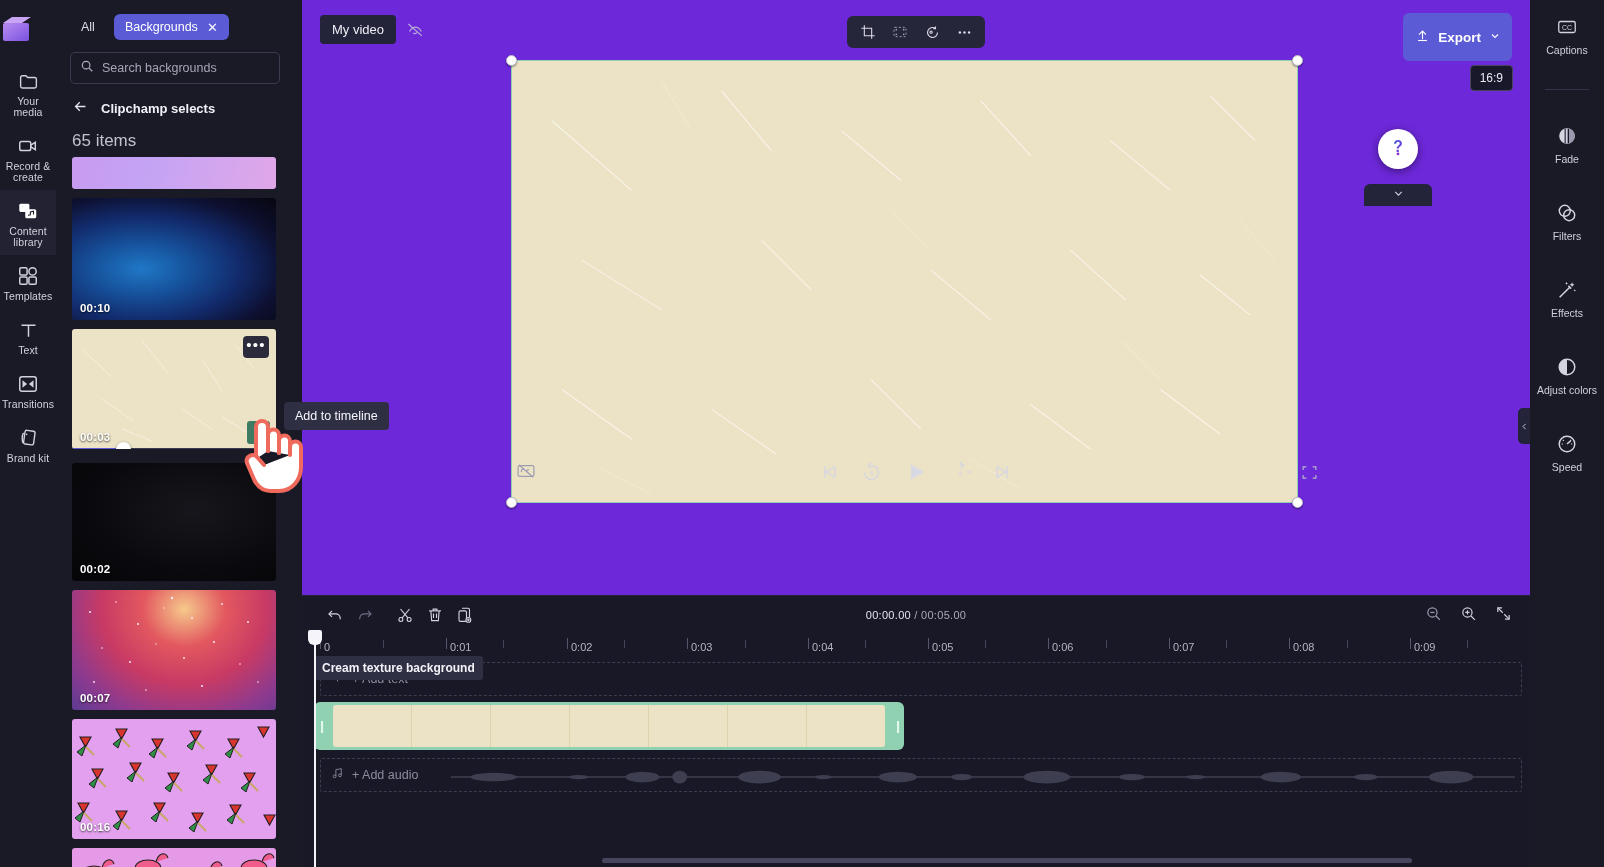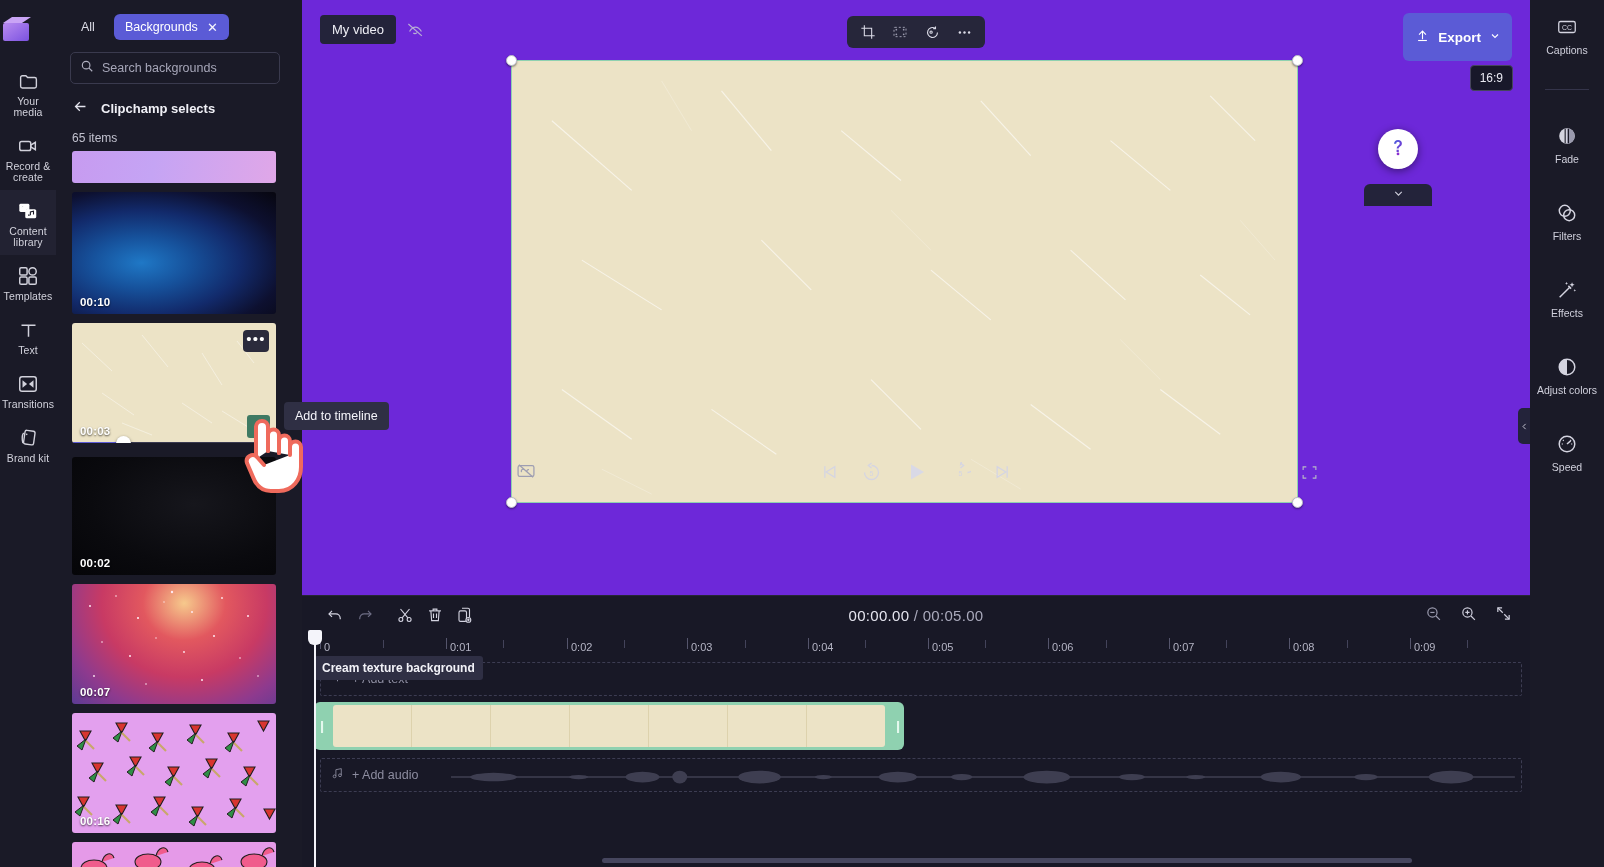--- a/index.html
+++ b/index.html
@@ -49,21 +49,21 @@
   }
   .searchbox input {
     background: transparent; border: none; outline: none; color: #e2e2ec;
     font-size: 12.5px; font-family: inherit; width: 100%;
   }
   .searchbox input::placeholder { color: #a6a6b8; }
   .backrow {
     display: flex; align-items: center; gap: 12px; padding: 14px 14px 6px 16px; cursor: pointer;
   }
   .backrow .title { font-size: 13px; font-weight: 600; color: #f0f0f6; }
-  .count { font-size: 12px; color: #c2c2cf; padding: 6px 14px 6px 16px; }
+  .count { font-size: 17px; color: #c2c2cf; padding: 6px 14px 6px 16px; }
   .grid { flex: 1; overflow: hidden; padding: 0 14px 12px 16px; position: relative; }
   .thumb {
     position: relative; width: 204px; border-radius: 3px; margin-bottom: 9px;
     overflow: hidden; cursor: pointer;
   }
   .thumb .dur {
     position: absolute; left: 8px; bottom: 6px; font-size: 11.5px; font-weight: 700;
     color: #fff; text-shadow: 0 1px 2px rgba(0,0,0,.7); letter-spacing: .2px;
   }
   .t1 { height: 32px; background: linear-gradient(100deg,#c79bf0,#c5a4f4 40%,#e0a7e8); }
@@ -151,21 +151,21 @@
     background: #23233a; border-radius: 5px 0 0 5px; display: flex; align-items: center;
     justify-content: center; cursor: pointer; z-index: 6;
   }
 
   
   .timeline { flex: 1; background: #181826; border-top: 1px solid #262636; position: relative; }
   .tl-toolbar { height: 38px; display: flex; align-items: center; padding: 0 18px; position: relative; }
   .tl-toolbar .tb { width: 30px; height: 28px; display: flex; align-items: center; justify-content: center; cursor: pointer; }
   .tl-toolbar .sep { width: 10px; }
   .timecode {
-    position: absolute; left: 50%; transform: translateX(-50%); font-size: 15px;
+    position: absolute; left: 50%; transform: translateX(-50%); font-size: 11px;
     color: #e5e5ef; letter-spacing: .3px;
   }
   .timecode .tot { color: #a9a9bb; }
   .tl-right { position: absolute; right: 18px; display: flex; align-items: center; gap: 18px; }
 
   .tl-body { position: absolute; left: 0; right: 0; top: 38px; bottom: 0; }
   .ruler { position: absolute; left: 18px; right: 8px; top: 0; height: 26px; }
   .tick { position: absolute; top: 4px; width: 1px; height: 11px; background: #55556c; }
   .tick.minor { top: 6px; height: 8px; background: #43435a; }
   .tick-lbl { position: absolute; top: 7px; font-size: 11px; color: #b4b4c4; }

